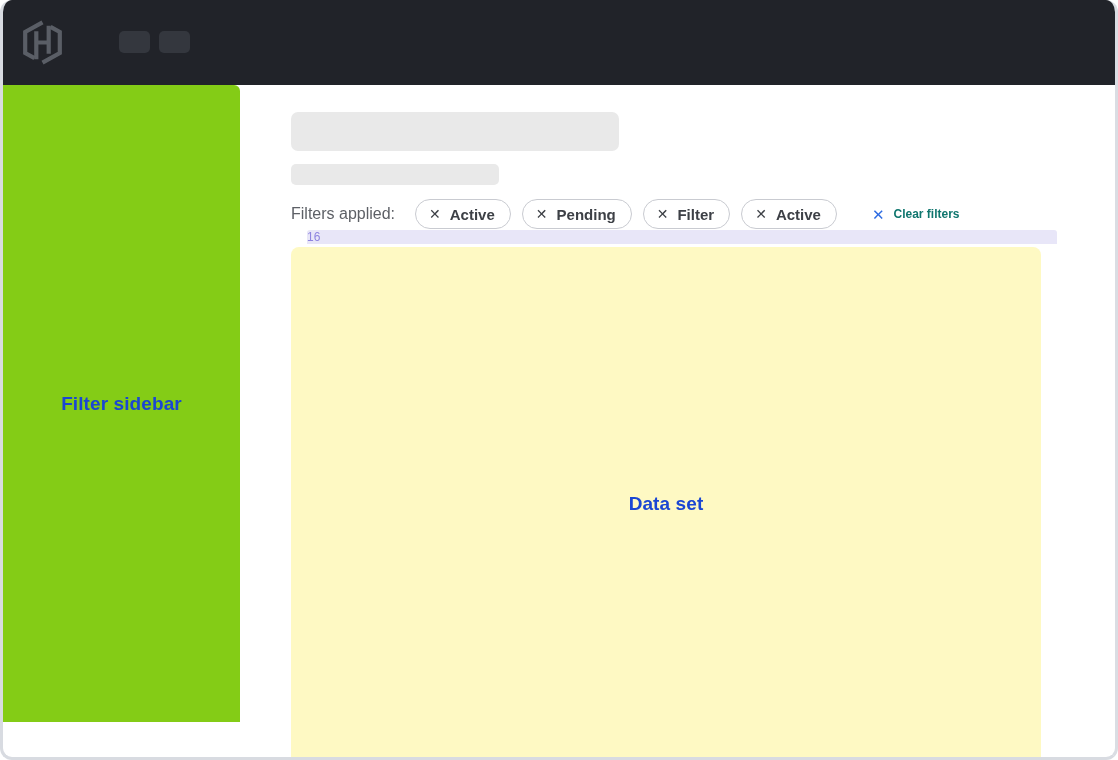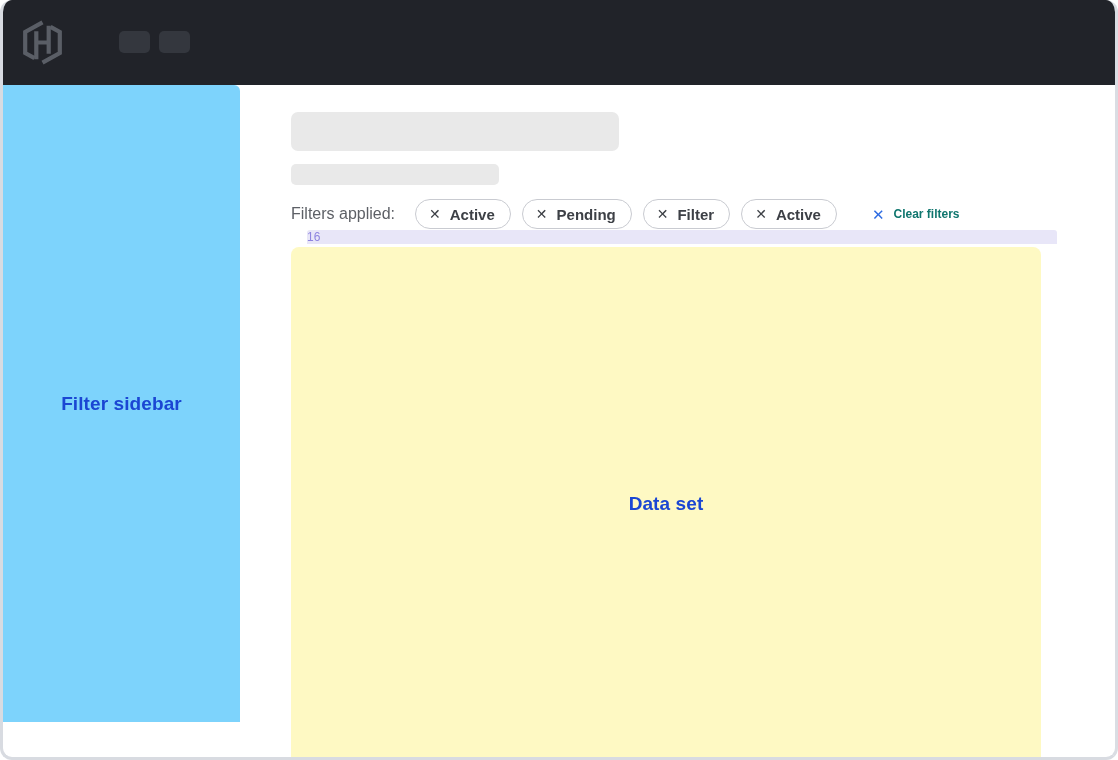--- a/index.html
+++ b/index.html
@@ -41,21 +41,21 @@
   }
   .nav-ph.ph1 { left: 116px; }
   .nav-ph.ph2 { left: 156px; }
 
   
   .sidebar {
     position: absolute;
     left: 0; top: 85px;
     width: 237px;
     height: 637px;
-    background: #7dd3fc;
+    background: #84cc16;
     border-top-right-radius: 6px;
     display: flex;
     align-items: center;
     justify-content: center;
   }
   .sidebar-label {
     color: #1a46d3;
     font-size: 19px;
     font-weight: 700;
     letter-spacing: 0.1px;

